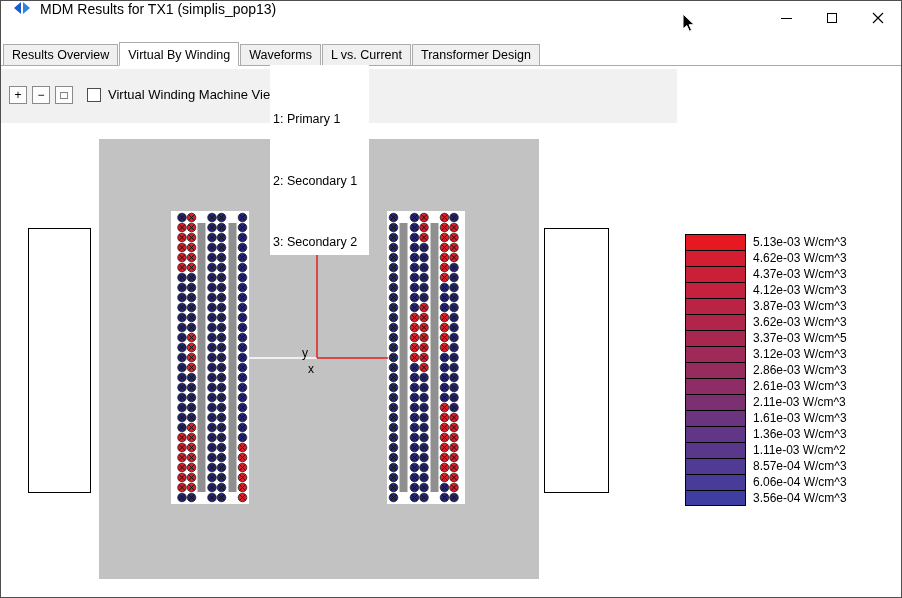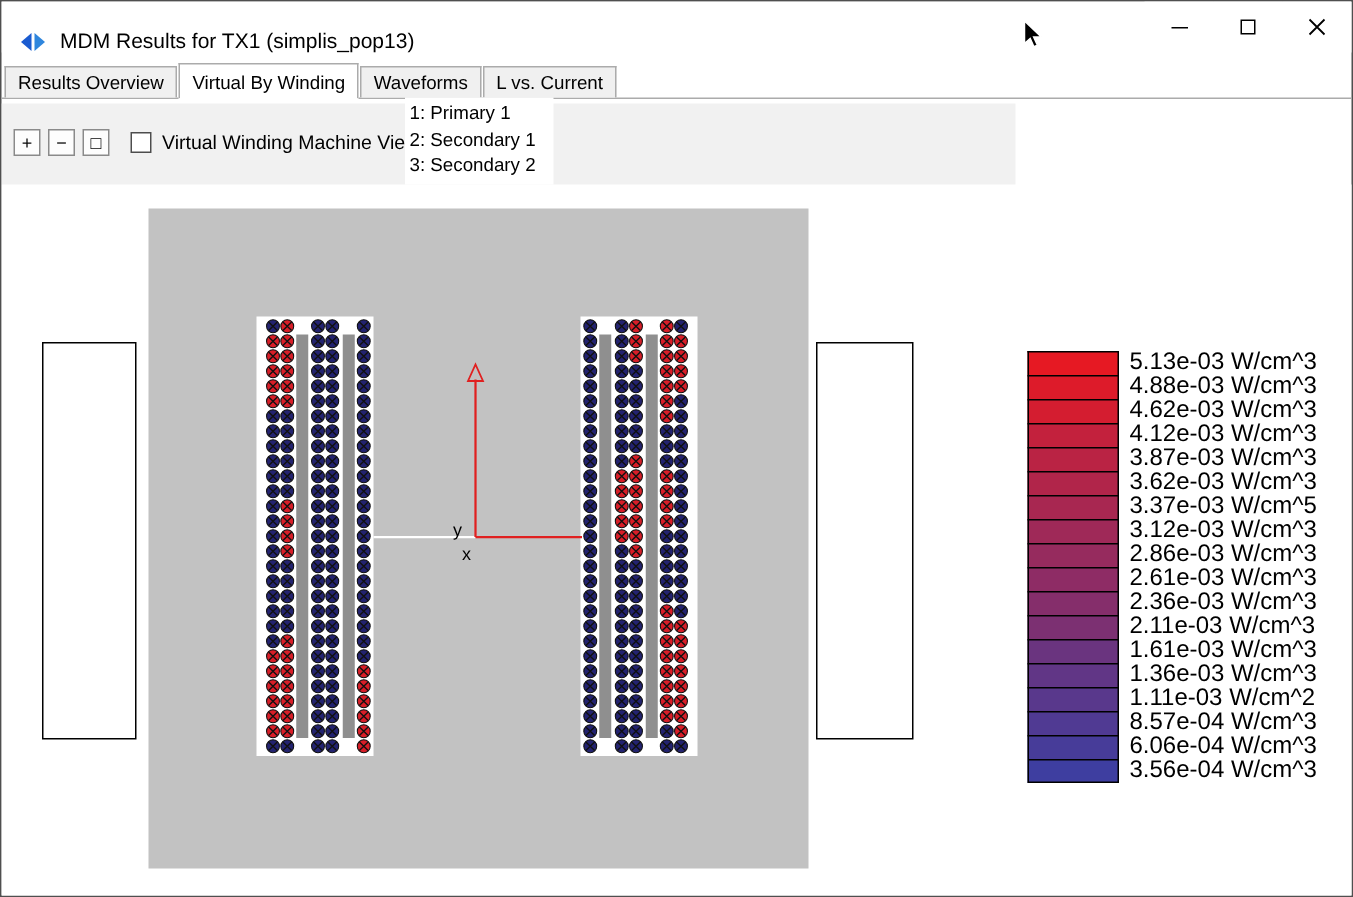--- a/index.html
+++ b/index.html
@@ -4,21 +4,21 @@
 <style>
   * { box-sizing: border-box; margin: 0; padding: 0; }
   html, body { width: 902px; height: 598px; }
   body { font-family: "Liberation Sans", sans-serif; background: #9a9a9a; }
 
   .window { position: relative; width: 902px; height: 598px; background: #fff;
             border: 1px solid #4f4f4f; overflow: hidden; }
 
   
   .titlebar { position: absolute; top: 0; left: 0; right: 0; height: 34px;
-              background: #fff; display: flex; align-items: flex-end; }
+              background: #fff; display: flex; align-items: flex-start; }
   .app-icon { margin-left: 12px; display: inline-flex; }
   .title { margin-left: 9px; font-size: 14px; color: #000; }
   .winbtns { position: absolute; right: 0; top: 0; height: 34px; display: flex; }
   .winbtn { width: 46px; height: 34px; display: flex; align-items: center; justify-content: center; background: #fff; }
   .min-glyph { width: 11px; height: 1px; background: #000; display: block; }
   .max-glyph { width: 10px; height: 10px; border: 1px solid #000; display: block; }
 
   
   .tabline { position: absolute; top: 64px; left: 0; width: 902px; height: 1px; background: #ababab; z-index: 1; }
   .tabbar { position: absolute; top: 41px; left: 2px; height: 23px; display: flex; align-items: flex-end; z-index: 2; }
@@ -32,40 +32,40 @@
   .tool-buttons { position: absolute; left: 8px; top: 17px; display: flex; gap: 5px; }
   .toolbtn { width: 18px; height: 18px; border: 1px solid #8a8a8a; background: #fdfdfd;
              font-size: 12px; display: flex; align-items: center; justify-content: center;
              padding: 0; font-family: "Liberation Sans", sans-serif; }
   .vwm { position: absolute; left: 86px; top: 18px; display: flex; align-items: center; gap: 7px; }
   .checkbox { width: 14px; height: 14px; border: 1px solid #4d4d4d; background: #fff; display: inline-block; }
   .vwm-label { font-size: 13px; color: #000; white-space: nowrap; }
 
   .winding-list { position: absolute; left: 269px; top: 64px; width: 99px; background: #fff;
                   z-index: 4; padding: 2px 0 3px 3px; }
-  .wl-item { font-size: 12.5px; line-height: 17.5px; white-space: nowrap; color: #000; }
+  .wl-item { font-size: 12.5px; line-height: 17.5px; white-space: nowrap; color: #000; margin-top: 44px; }
 
   
   .canvas { position: absolute; left: 0; top: 122px; width: 902px; height: 476px; background: #fff; }
   .core { position: absolute; left: 98px; top: 16px; width: 440px; height: 440px; background: #c2c2c2; }
   .outer-rect { position: absolute; top: 105px; width: 63px; height: 265px; border: 1px solid #000; background: #fff; }
   .outer-rect.left { left: 27px; }
   .outer-rect.right { left: 543px; width: 65px; }
   .wwin { position: absolute; top: 88px; width: 78px; height: 293px; background: #fff; }
   .wwin.w1 { left: 170px; }
   .wwin.w2 { left: 386px; }
   .axes { position: absolute; left: 245px; top: 118px; }
   .axes text { font-family: "Liberation Sans", sans-serif; font-size: 12px; fill: #000; }
 
   
   .colorbar { position: absolute; left: 684px; top: 111px; }
   .cb-row { display: flex; height: 16px; }
   .cb-swatch { width: 61px; height: 16px; border: 1px solid #000; border-bottom: none; }
   .cb-row:last-child .cb-swatch { border-bottom: 1px solid #000; }
-  .cb-label { margin-left: 7px; font-size: 16px; line-height: 16px; white-space: nowrap; color: #000; }
+  .cb-label { margin-left: 7px; font-size: 12px; line-height: 16px; white-space: nowrap; color: #000; }
 
   .cursor { position: absolute; left: 681px; top: 12px; z-index: 20; }
 </style>
 </head>
 <body>
 
 <div class="window">
 
   <div class="titlebar">
     <span class="app-icon">
@@ -89,20 +89,21 @@
       </div>
     </div>
   </div>
 
   <div class="tabline"></div>
   <div class="tabbar">
       <div class="tab">Results Overview</div>
       <div class="tab active">Virtual By Winding</div>
       <div class="tab">Waveforms</div>
       <div class="tab">L vs. Current</div>
+      <div class="tab">Transformer Design</div>
     </div>
 
   <div class="toolbar">
     <div class="tool-buttons">
         <button class="toolbtn">
           <span>+</span>
         </button>
         <button class="toolbtn">
           <span>−</span>
         </button>
@@ -728,28 +729,28 @@
       <text x="56" y="116">y</text>
       <text x="62" y="132">x</text>
     </svg>
 
     <div class="colorbar">
         <div class="cb-row">
           <div class="cb-swatch" style="background: rgb(230, 25, 35);"></div>
           <div class="cb-label">5.13e-03 W/cm^3</div>
         </div>
         <div class="cb-row">
-          <div class="cb-swatch" style="background: rgb(221, 27, 42);"></div>
-          <div class="cb-label">4.88e-03 W/cm^3</div>
-        </div>
-        <div class="cb-row">
           <div class="cb-swatch" style="background: rgb(212, 29, 48);"></div>
           <div class="cb-label">4.62e-03 W/cm^3</div>
         </div>
         <div class="cb-row">
+          <div class="cb-swatch" style="background: rgb(203, 31, 55);"></div>
+          <div class="cb-label">4.37e-03 W/cm^3</div>
+        </div>
+        <div class="cb-row">
           <div class="cb-swatch" style="background: rgb(195, 33, 61);"></div>
           <div class="cb-label">4.12e-03 W/cm^3</div>
         </div>
         <div class="cb-row">
           <div class="cb-swatch" style="background: rgb(186, 35, 68);"></div>
           <div class="cb-label">3.87e-03 W/cm^3</div>
         </div>
         <div class="cb-row">
           <div class="cb-swatch" style="background: rgb(177, 37, 74);"></div>
           <div class="cb-label">3.62e-03 W/cm^3</div>
@@ -762,24 +763,20 @@
           <div class="cb-swatch" style="background: rgb(159, 41, 88);"></div>
           <div class="cb-label">3.12e-03 W/cm^3</div>
         </div>
         <div class="cb-row">
           <div class="cb-swatch" style="background: rgb(150, 43, 94);"></div>
           <div class="cb-label">2.86e-03 W/cm^3</div>
         </div>
         <div class="cb-row">
           <div class="cb-swatch" style="background: rgb(142, 44, 101);"></div>
           <div class="cb-label">2.61e-03 W/cm^3</div>
-        </div>
-        <div class="cb-row">
-          <div class="cb-swatch" style="background: rgb(133, 46, 107);"></div>
-          <div class="cb-label">2.36e-03 W/cm^3</div>
         </div>
         <div class="cb-row">
           <div class="cb-swatch" style="background: rgb(124, 48, 114);"></div>
           <div class="cb-label">2.11e-03 W/cm^3</div>
         </div>
         <div class="cb-row">
           <div class="cb-swatch" style="background: rgb(106, 52, 127);"></div>
           <div class="cb-label">1.61e-03 W/cm^3</div>
         </div>
         <div class="cb-row">

